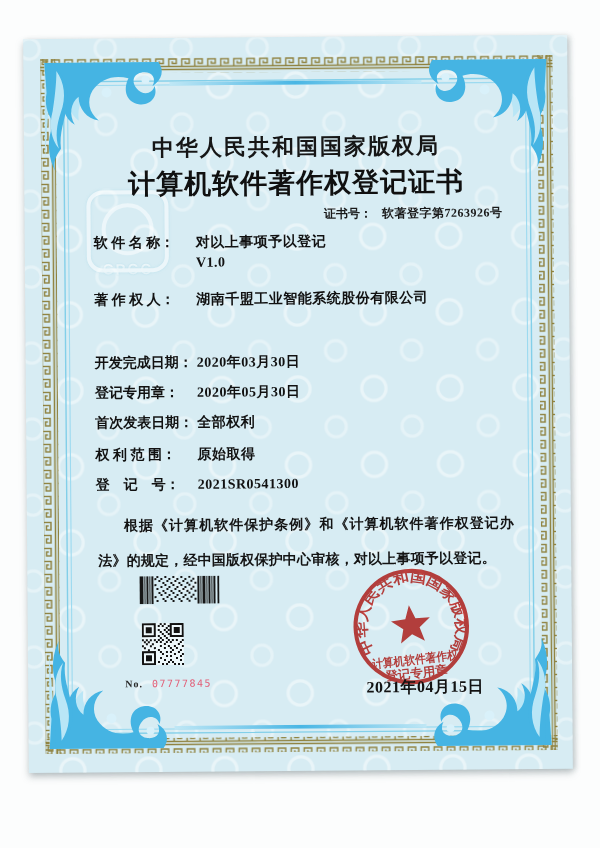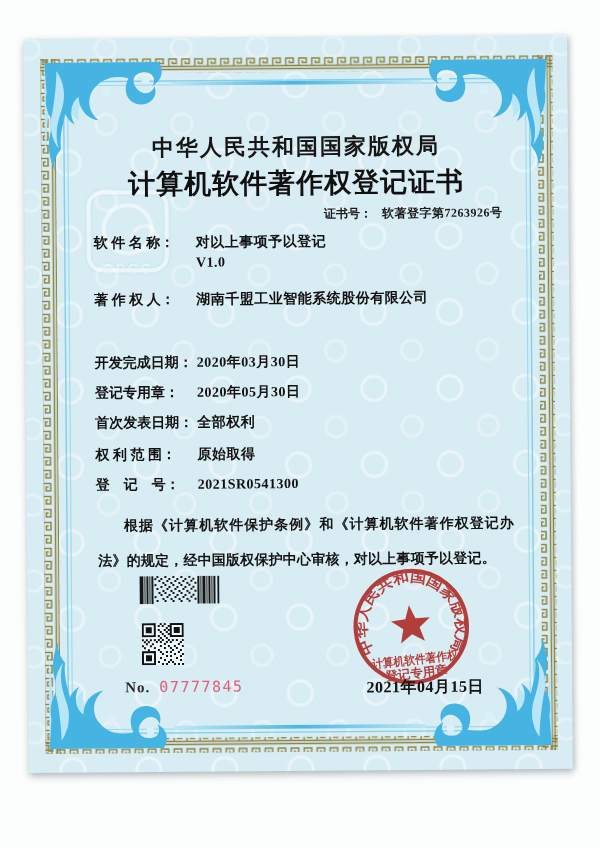--- a/index.html
+++ b/index.html
@@ -38,21 +38,21 @@
   .field-label{display:inline-block;width:102px}
   .field-value{letter-spacing:.5px}
   .fr1{top:196px}.fr1b{top:217px;padding-left:102px}.fr2{top:253px}
   .fr3{top:316px}.fr4{top:346px}.fr5{top:376px}.fr6{top:408px}.fr7{top:438px}
 
   .statement{position:absolute;left:71px;top:470px;width:416px;font-size:14px;font-weight:600;color:#141414;
     line-height:35px;text-indent:26px;letter-spacing:.2px;text-align:justify}
 
   .barcode{position:absolute;left:112px;top:538px}
   .qr{position:absolute;left:114px;top:585px}
-  .serial{position:absolute;left:97px;top:640px;font-size:15px;white-space:nowrap}
+  .serial{position:absolute;left:97px;top:640px;font-size:10px;white-space:nowrap}
   .serial-prefix{color:#2a2a2a;font-weight:600;letter-spacing:1px}
   .serial-number{font-family:"DejaVu Sans Mono","Liberation Mono",monospace;color:#e25e77;margin-left:9px;letter-spacing:1.5px}
 
   .seal{position:absolute;left:320px;top:527px;width:127px;height:127px;mix-blend-mode:multiply;opacity:.92;transform:rotate(-6deg)}
   .issue-date{position:absolute;left:322px;top:641px;width:150px;text-align:center;
     font-size:16px;font-weight:bold;letter-spacing:.5px;color:#121212;white-space:nowrap}
 </style>
 </head>
 <body>
 

